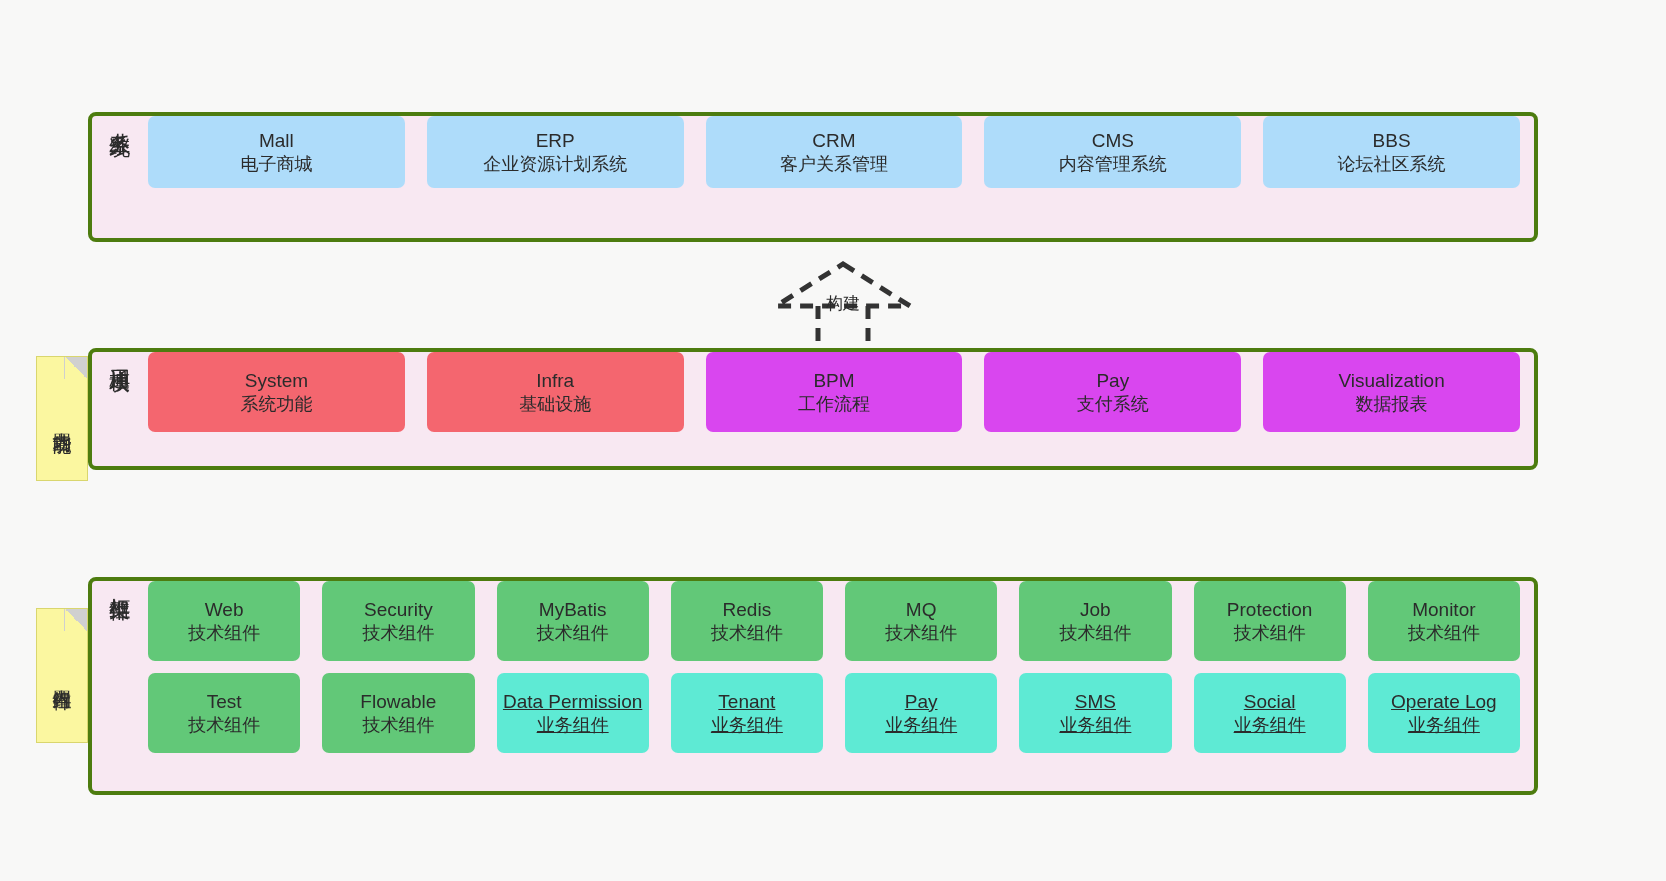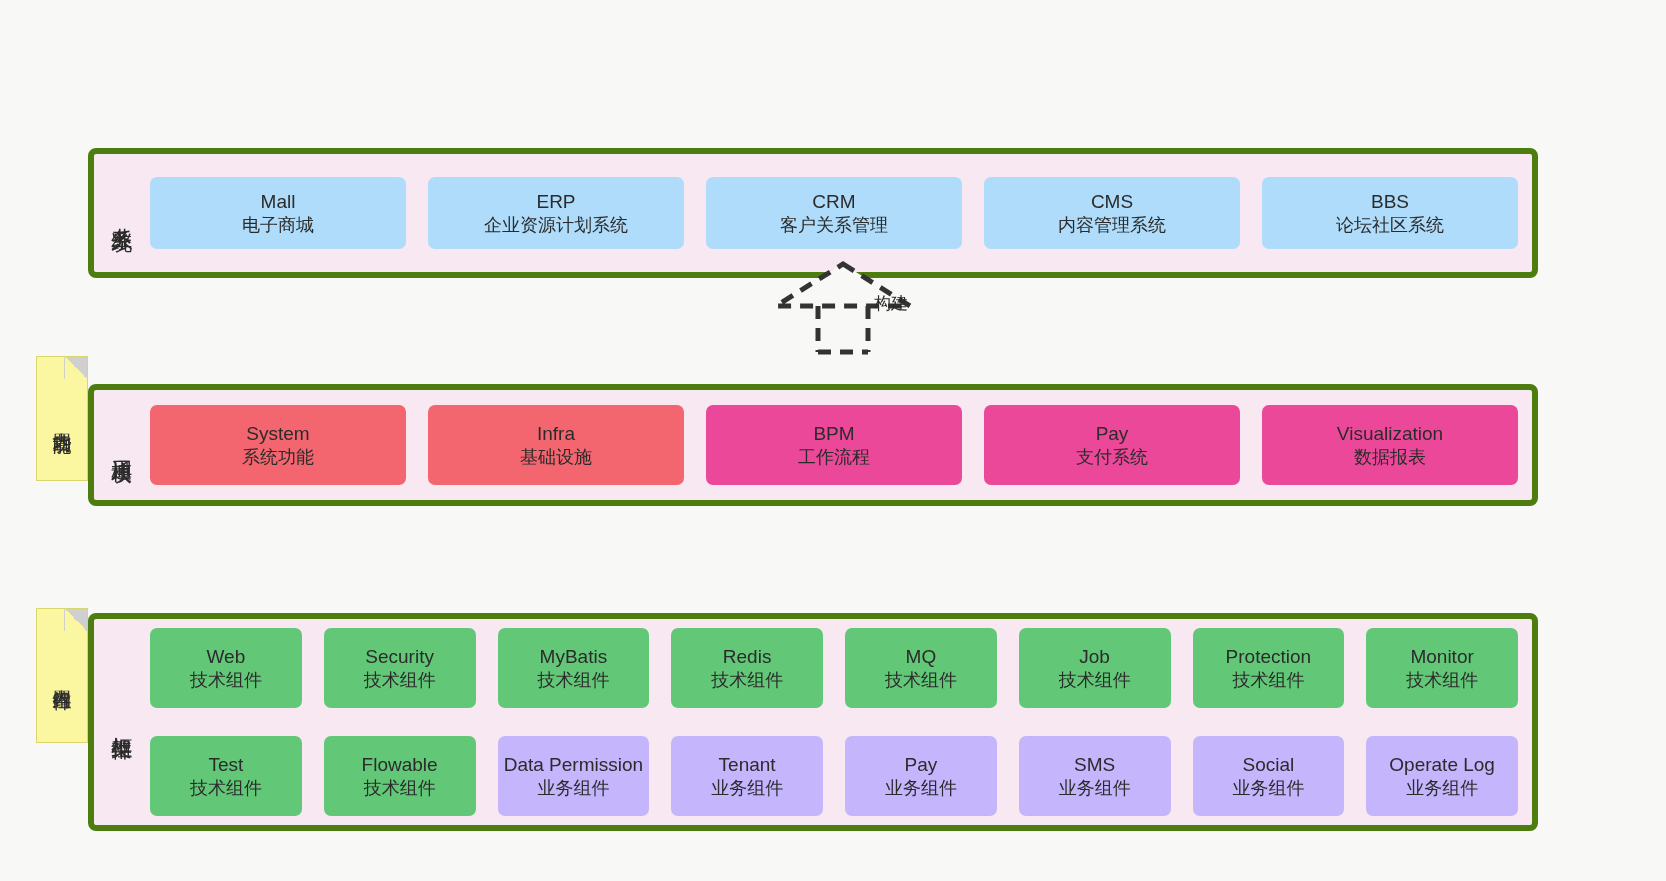--- a/index.html
+++ b/index.html
@@ -17,26 +17,25 @@
   }
   .canvas {
     position: absolute;
     inset: 0;
   }
 
   
   .layer {
     position: absolute;
     background: #f8e8f2;
-    border: 6px solid #4d7c0f;
+    border: 4px solid #4d7c0f;
     border-radius: 8px;
     box-sizing: border-box;
     display: flex;
-    align-items: center;
-    margin-top: 36px;
+    align-items: flex-start;
   }
   .layer-title {
     width: 56px;
     flex: 0 0 56px;
     display: flex;
     align-items: center;
     justify-content: center;
     font-size: 21px;
     letter-spacing: 1px;
     writing-mode: vertical-rl;
@@ -80,28 +79,28 @@
   }
   .card.wrap .en { white-space: normal; }
 
   
   #layer-business { left: 88px; top: 112px; width: 1450px; height: 130px; }
   #layer-business .row { height: 72px; }
   #layer-business .card { background: #aedcfa; }
 
   #layer-module { left: 88px; top: 348px; width: 1450px; height: 122px; }
   #layer-module .row { height: 80px; }
-  #layer-module .card { background: #ec4899; }
+  #layer-module .card { background: #d946ef; }
   #layer-module .card.strong { background: #f4666f; }
 
   #layer-framework { left: 88px; top: 577px; width: 1450px; height: 218px; }
   #layer-framework .row { height: 80px; }
   #layer-framework .card.tech { background: #62c878; }
-  #layer-framework .card.biz { background: #c4b5fd; }
-  #layer-framework .layer-body { gap: 28px; }
+  #layer-framework .card.biz { background: #5eead4; text-decoration: underline; }
+  #layer-framework .layer-body { gap: 12px; }
 
   
   .note {
     position: absolute;
     background: #fbf7a0;
     border: 1px solid #d9d66e;
     box-sizing: border-box;
     display: flex;
     align-items: center;
     justify-content: center;
@@ -136,21 +135,20 @@
     position: absolute;
     left: 50%;
     transform: translateX(-50%);
     top: 36px;
     font-size: 17px;
     color: #2b2b2b;
     background: transparent;
     padding: 0 2px;
     white-space: nowrap;
     user-select: none;
-    margin-left: 48px;
   }
   #arrow-build { left: 758px; top: 256px; }
   #arrow-impl  { left: 772px; top: 488px; }
 </style>
 </head>
 <body>
 
 <div class="canvas">
 
   <div class="layer" id="layer-business">

